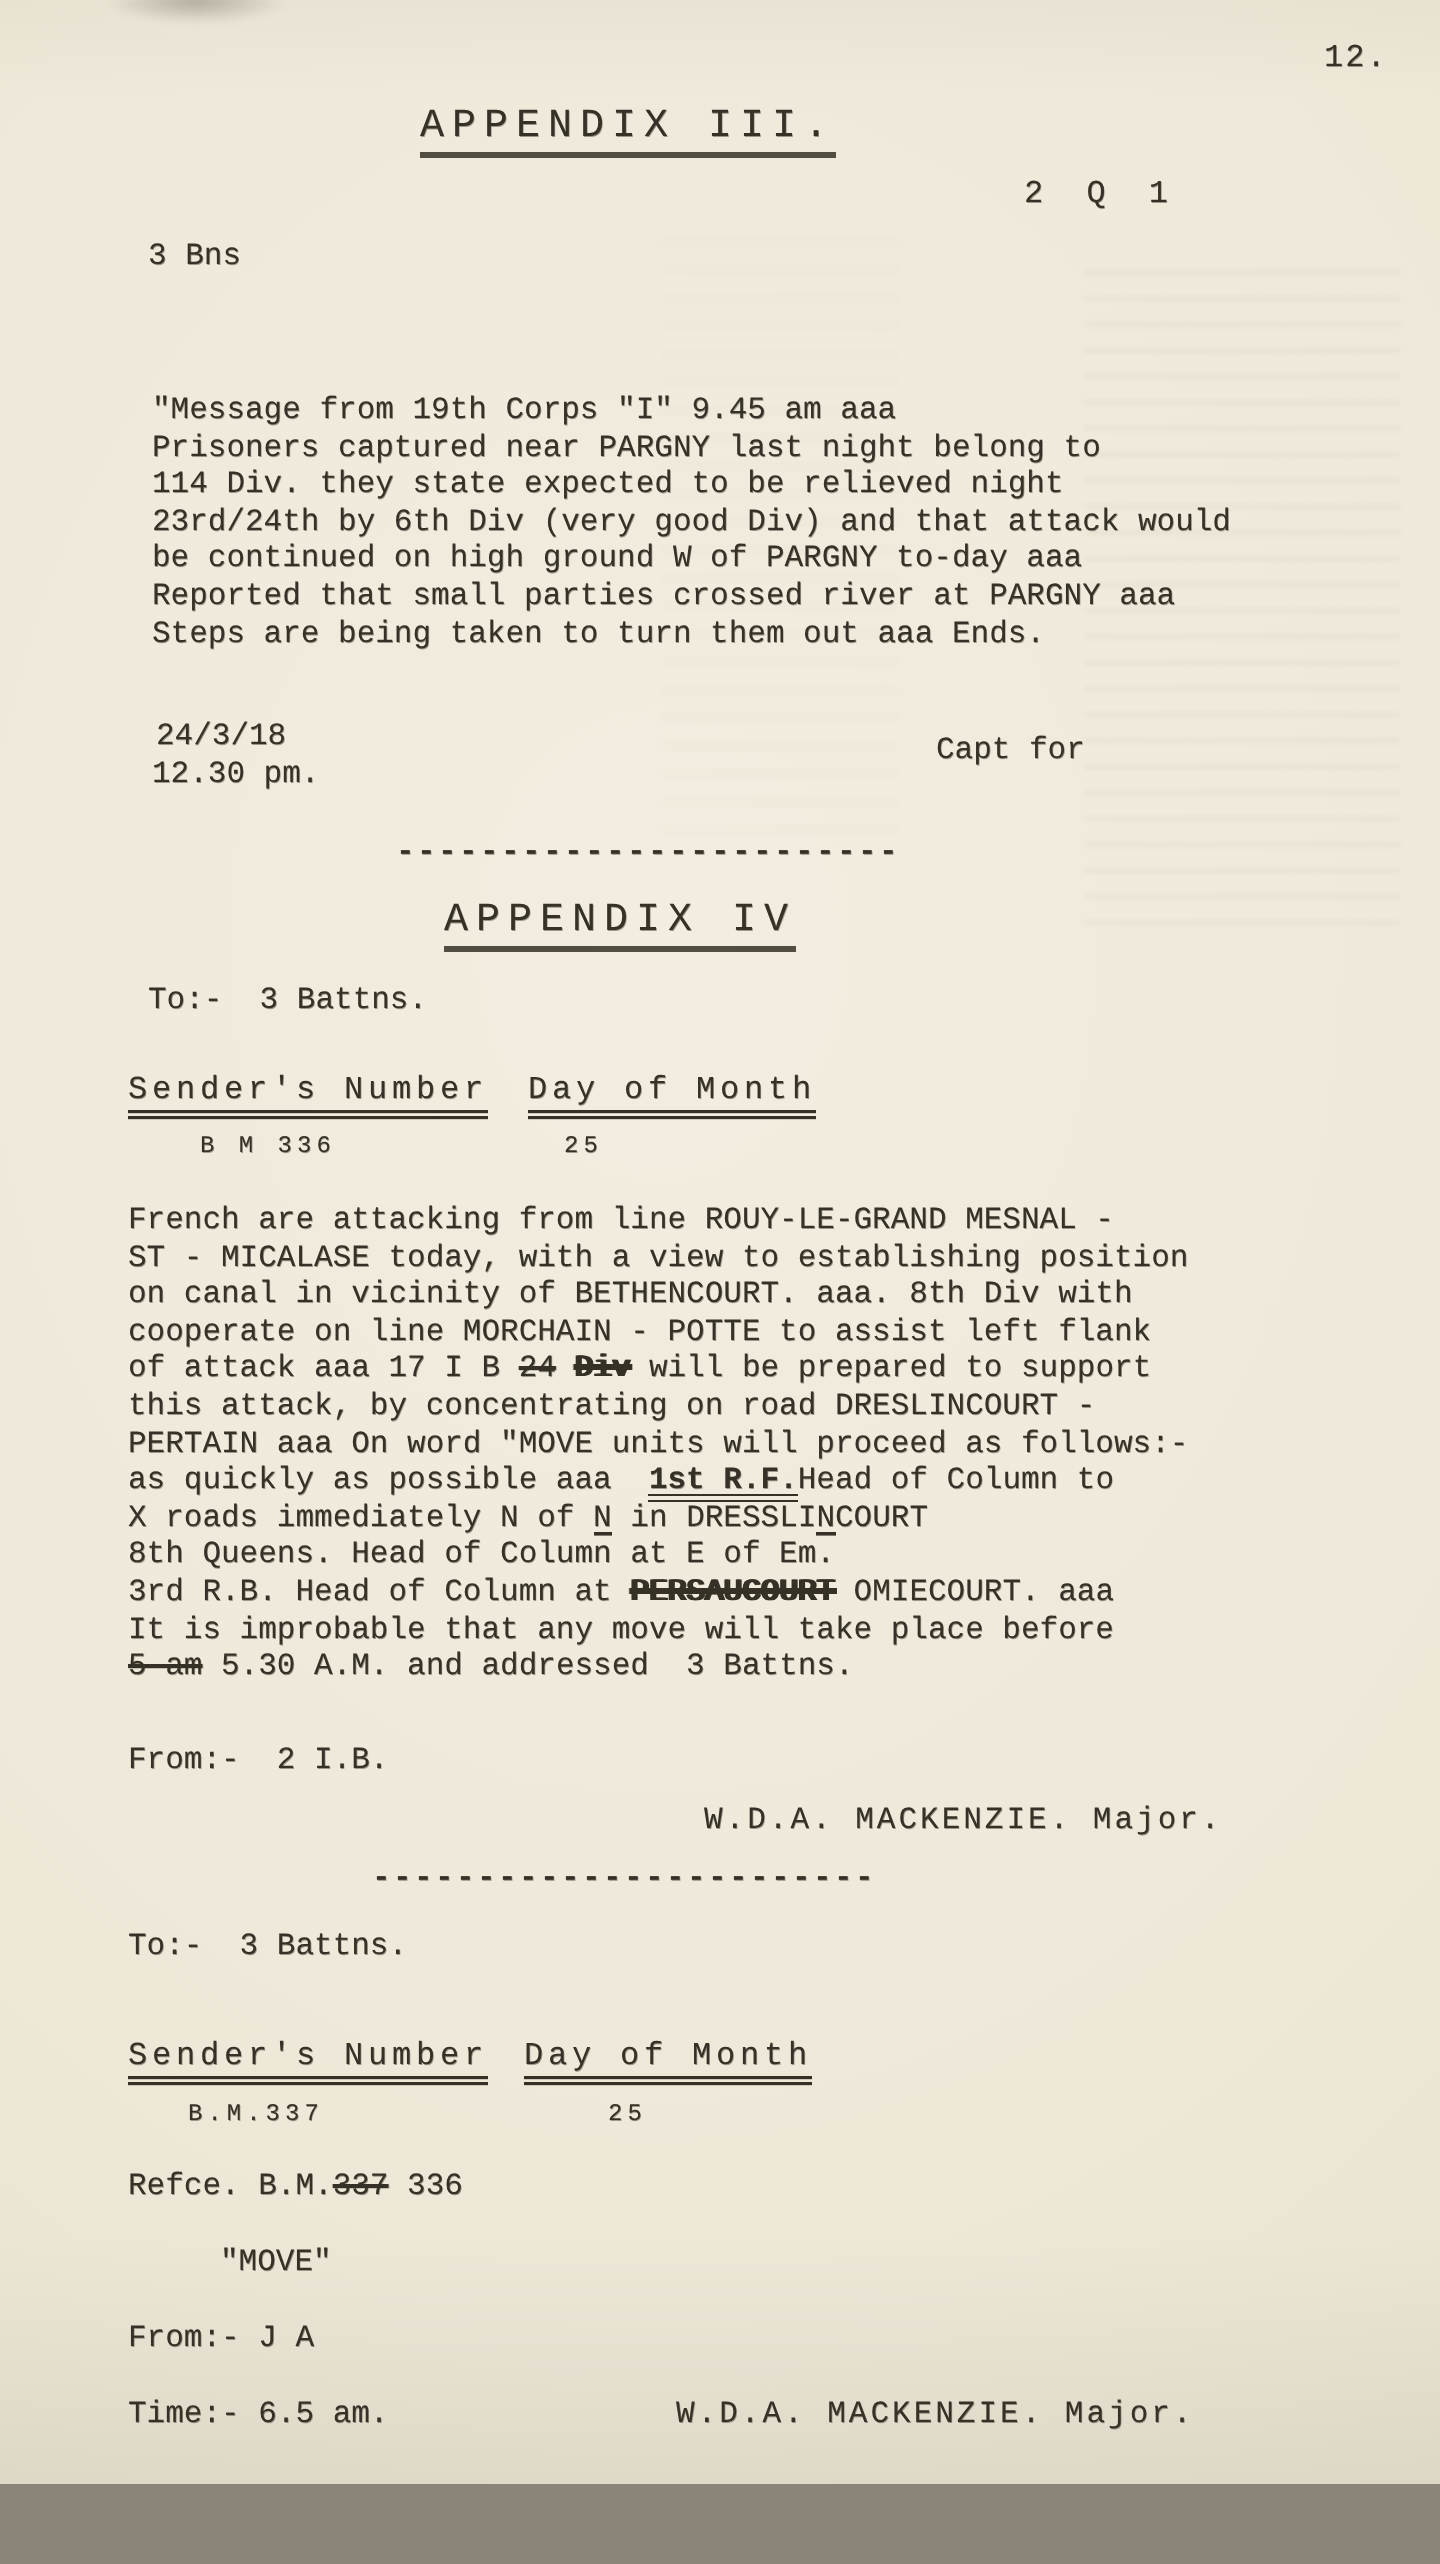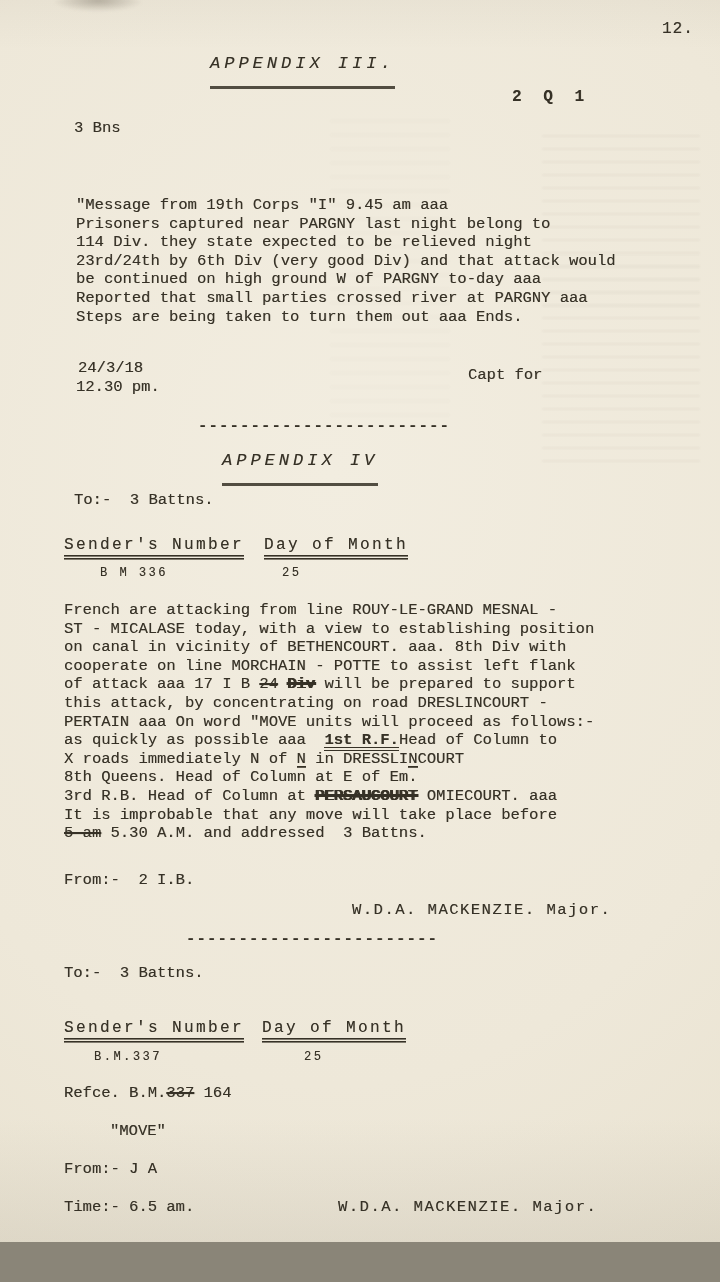--- a/index.html
+++ b/index.html
@@ -7,22 +7,22 @@
     position:relative;width:720px;height:1242px;overflow:hidden;
     background:
       linear-gradient(180deg, rgba(120,110,90,0.05) 0%, rgba(0,0,0,0) 4%, rgba(0,0,0,0) 90%, rgba(110,105,95,0.10) 100%),
       radial-gradient(ellipse 130% 95% at 46% 38%, #f2ede0 0%, #eee8d9 52%, #e9e2d0 82%, #e2dbc7 100%);
     font-family:"Liberation Mono","DejaVu Sans Mono",monospace;
     color:#363126;
     text-shadow:0.35px 0.25px 0 rgba(54,49,38,0.45);
   }
   .t{position:absolute;white-space:pre;font-size:15.5px;line-height:18.6px;}
   .para .tline{white-space:pre;font-size:15.5px;line-height:18.6px;}
-  .title{font-size:17px;letter-spacing:4px;border-bottom:3.5px solid rgba(54,49,38,0.85);padding-bottom:12px;font-style:italic;}
-  .ref{font-size:16px;letter-spacing:6px;font-weight:bold;}
+  .title{font-size:20px;letter-spacing:4px;border-bottom:3.5px solid rgba(54,49,38,0.85);padding-bottom:2px;}
+  .ref{font-size:16px;letter-spacing:6px;}
   .pagenum{font-size:16px;letter-spacing:1px;}
   .colhead{
     font-size:16px;letter-spacing:2.4px;padding-bottom:5px;
     background-image:linear-gradient(currentColor,currentColor),linear-gradient(currentColor,currentColor);
     background-repeat:no-repeat;
     background-size:100% 1.6px,100% 1.6px;
     background-position:0 100%,0 calc(100% - 3.5px);
   }
   .val{font-size:12px;letter-spacing:2.5px;}
   .sep{font-weight:700;letter-spacing:1.2px;}
@@ -96,21 +96,21 @@
 
   <div class="t sep" style="left:186px;top:930px">------------------------</div>
 
   <div class="t" style="left:64px;top:964px">To:-  3 Battns.</div>
 
   <div class="t colhead" style="left:64px;top:1019px">Sender's Number</div>
   <div class="t colhead" style="left:262px;top:1019px">Day of Month</div>
   <div class="t val" style="left:94px;top:1048px">B.M.337</div>
   <div class="t val" style="left:304px;top:1048px">25</div>
 
-  <div class="t para" style="left:64px;top:1084px"><div class="tline"><span>Refce. B.M.</span><span class="strike">337</span><span> 164</span></div></div>
+  <div class="t para" style="left:64px;top:1084px"><div class="tline"><span>Refce. B.M.</span><span class="strike">337</span><span> 336</span></div></div>
 
   <div class="t" style="left:110px;top:1122px">"MOVE"</div>
   <div class="t" style="left:64px;top:1160px">From:- J A</div>
   <div class="t" style="left:64px;top:1198px">Time:- 6.5 am.</div>
   <div class="t sig" style="left:338px;top:1198px">W.D.A. MACKENZIE. Major.</div>
 
   <div class="t sep" style="left:198px;top:1236px">------------------------</div>
 
 </div>
 

